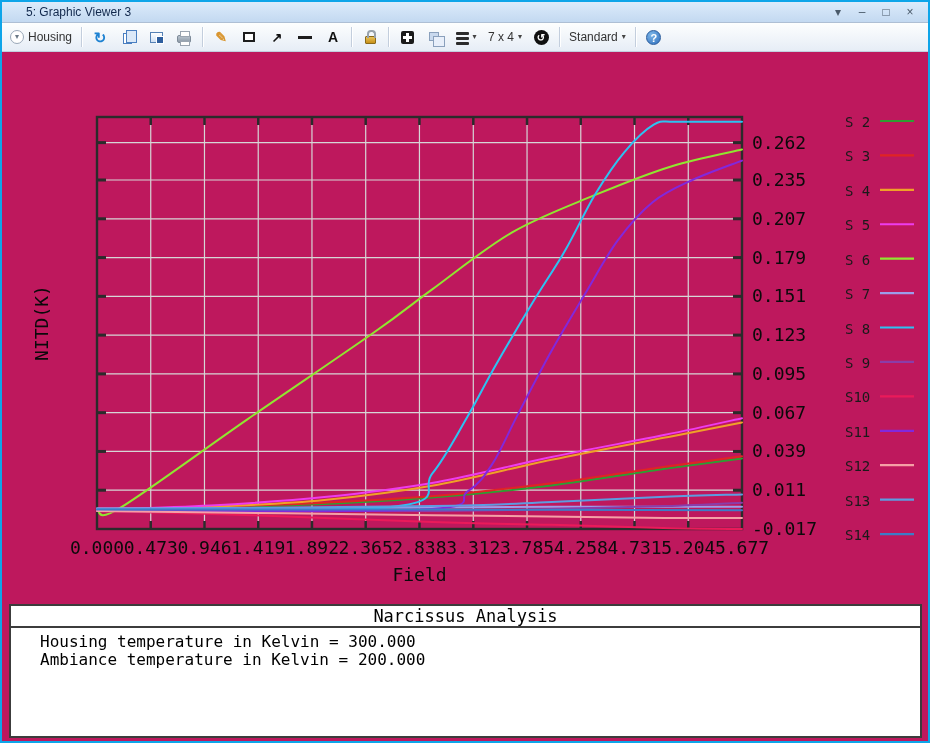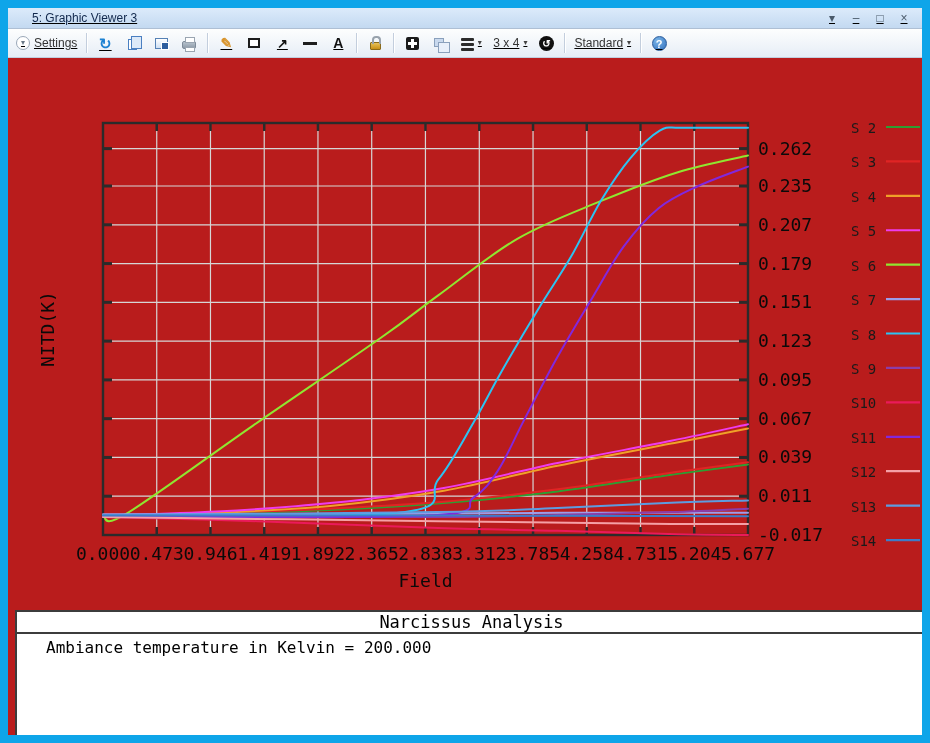--- a/index.html
+++ b/index.html
@@ -1,16 +1,16 @@
 <!DOCTYPE html>
 <html><head>
 <meta charset="utf-8">
 <style>
   html,body{margin:0;padding:0;background:#e9e9e9;font-family:"Liberation Sans",sans-serif;}
-  .window{position:relative;width:930px;height:743px;box-sizing:border-box;border:8px solid #0ea5e9;background:#b91c1c;overflow:hidden;text-decoration:underline;}
+  .window{position:relative;width:930px;height:743px;box-sizing:border-box;border:2px solid #0ea5e9;background:#be185d;overflow:hidden;}
   
   .titlebar{height:20px;background:linear-gradient(#dcebfb,#c3d9f1);display:flex;align-items:center;padding:0 8px;border-bottom:1px solid #aebfd4;}
   .titlebar-title{font-size:12px;color:#12294d;margin-left:16px;}
   .titlebar-controls{margin-left:auto;display:flex;gap:4px;}
   .win-ctl{width:20px;height:16px;display:flex;align-items:center;justify-content:center;color:#4a5a6a;font-size:12px;line-height:16px;cursor:default;}
   
   .toolbar{height:28px;display:flex;align-items:center;background:linear-gradient(#fdfefe,#e6edf6);border-bottom:1px solid #c2cfdf;padding:0 3px;}
   .tb-sep{width:1px;height:20px;background:#c3cedd;box-shadow:1px 0 0 #ffffff;margin:0 4px;flex:none;}
   .tb-btn{height:24px;min-width:24px;display:flex;align-items:center;justify-content:center;border-radius:3px;font-size:12px;color:#333;flex:none;padding:0 2px;}
   .tb-label-btn{gap:4px;padding:0 5px;}
@@ -66,21 +66,21 @@
         </span>
       <span class="win-ctl">
           <span>×</span>
         </span>
     </span>
   </div>
 
   <div class="toolbar">
     <div class="tb-btn tb-label-btn">
       <span class="ic ic-settings">▾</span>
-      <span>Settings</span>
+      <span>Housing</span>
     </div>
     <span class="tb-sep"></span>
     <div class="tb-btn">
         <span class="glyph-blue">↻</span>
       </div>
     <div class="tb-btn">
         <span class="ic ic-copy"></span>
       </div>
     <div class="tb-btn">
         <span class="ic ic-save"></span>
@@ -113,21 +113,21 @@
         <span class="ic ic-fit"></span>
       </div>
     <div class="tb-btn">
         <span class="ic ic-cascade"></span>
       </div>
     <div class="tb-btn tb-label-btn">
       <span class="ic ic-stack"></span>
       <span class="caret">▾</span>
     </div>
     <div class="tb-btn tb-label-btn">
-      <span>3 x 4</span>
+      <span>7 x 4</span>
       <span class="caret">▾</span>
     </div>
     <div class="tb-btn">
         <span class="ic ic-reset">↺</span>
       </div>
     <span class="tb-sep"></span>
     <div class="tb-btn tb-label-btn">
       <span>Standard</span>
       <span class="caret">▾</span>
     </div>
@@ -265,17 +265,18 @@
       <line x1="878" y1="463.20000000000005" x2="912" y2="463.20000000000005" stroke="#f5a0a6" stroke-width="2.2"></line>
       <text x="843" y="503.62" text-anchor="start" font-family="DejaVu Sans Mono, monospace" font-size="14" fill="#1a1a1a">S13</text>
       <line x1="878" y1="497.62" x2="912" y2="497.62" stroke="#5d9ce0" stroke-width="2.2"></line>
       <text x="843" y="538.04" text-anchor="start" font-family="DejaVu Sans Mono, monospace" font-size="14" fill="#1a1a1a">S14</text>
       <line x1="878" y1="532.04" x2="912" y2="532.04" stroke="#3c7cc8" stroke-width="2.2"></line>
     </svg>
 
   <div class="panel">
     <div class="panel-header">Narcissus Analysis</div>
     <div class="panel-body" id="panel-body">
+        <div>Housing temperature in Kelvin = 300.000</div>
         <div>Ambiance temperature in Kelvin = 200.000</div>
       </div>
   </div>
 
 </div>
 
 </body></html>

